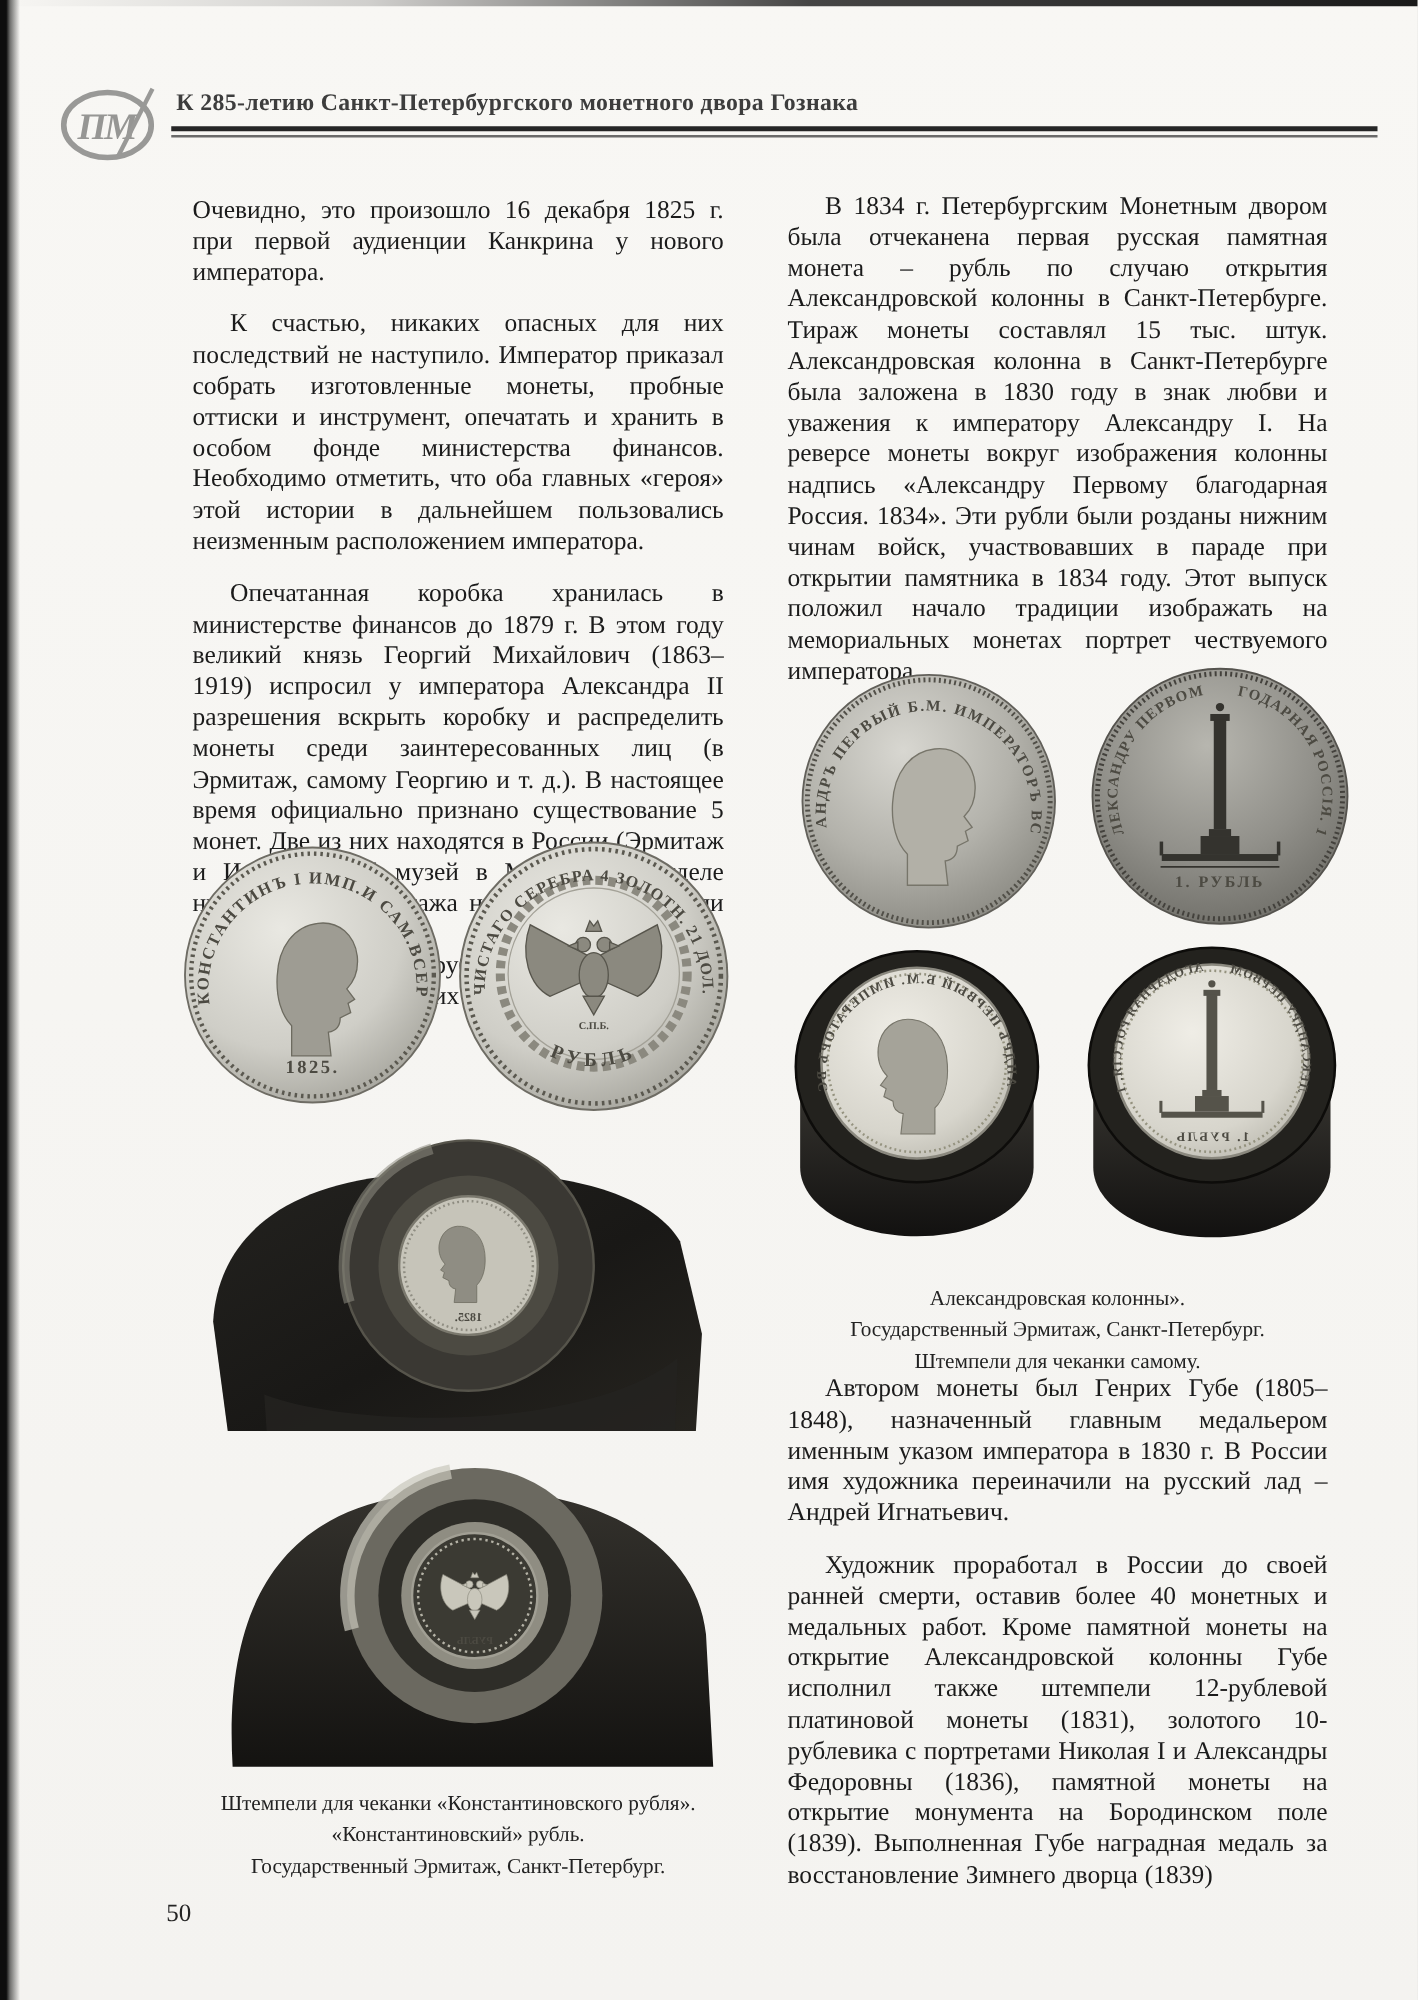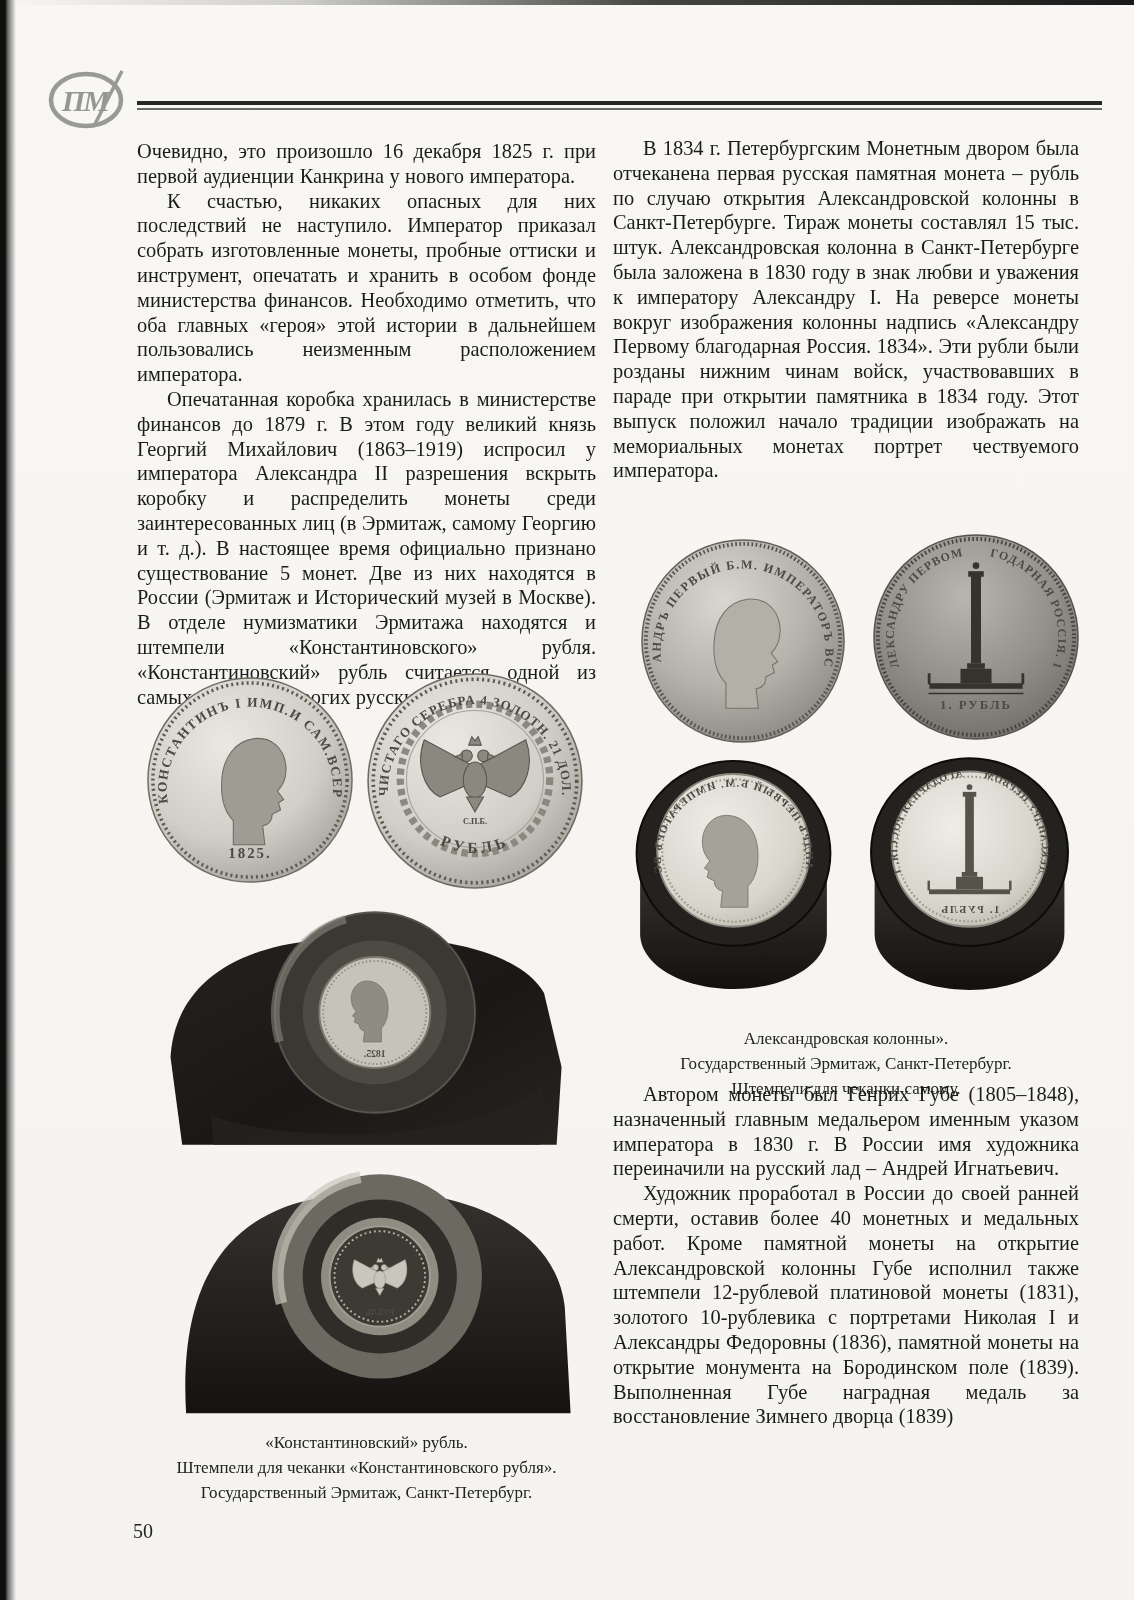--- a/index.html
+++ b/index.html
@@ -19,21 +19,21 @@
     background:linear-gradient(90deg,rgba(25,25,25,0) 0,rgba(25,25,25,.18) 25%,rgba(25,25,25,.8) 55%,#161616 100%);}
   
   .title{position:absolute;left:141px;top:72px;width:900px;
     font-size:19px;font-weight:bold;color:#3d3d3d;letter-spacing:.3px;}
   .rule{position:absolute;left:137px;top:101px;width:965px;height:3px;
     border-top:4px solid #262626;border-bottom:2px solid #6a6a6a;}
   .logo{position:absolute;left:48px;top:68px;}
   
   .textblock{position:absolute;text-align:justify;font-size:20.4px;line-height:24.8px;
     hyphens:auto;-webkit-hyphens:auto;word-spacing:.4px;}
-  .textblock p{margin:0;}
+  .textblock p{margin:17px;}
   .textblock p.ind{text-indent:30px;}
   .caption{position:absolute;text-align:center;font-size:17px;line-height:25px;color:#222;}
   .pagenum{position:absolute;left:133px;top:1520px;font-size:20px;color:#242424;}
   .fig{position:absolute;}
   .legend{font-family:"Liberation Serif",serif;font-weight:bold;fill:#4c4a42;}
   svg text{user-select:none;}
 </style>
 </head>
 <body>
 
@@ -104,20 +104,21 @@
 <div id="page">
   <div class="edge-top"></div>
   <div class="edge-left"></div>
   <div class="edge-right"></div>
 
   <svg class="logo" width="82" height="64" viewBox="0 0 82 64">
     <ellipse cx="38" cy="32" rx="35" ry="26" fill="none" stroke="#999997" stroke-width="4.5"></ellipse>
     <text x="37" y="43" text-anchor="middle" font-family="Liberation Serif, serif" font-style="italic" font-weight="bold" font-size="30" fill="#969694" letter-spacing="-2">ПМ</text>
     <line x1="47" y1="56" x2="74" y2="3" stroke="#999997" stroke-width="3.5"></line>
   </svg>
+  <div class="title">К 285-летию Санкт-Петербургского монетного двора Гознака</div>
   <div class="rule"></div>
 
   <div class="textblock" style="left:137px;top:139px;width:459px;">
     <p>Очевидно, это произошло 16 декабря 1825 г. при первой аудиенции Канкрина у нового императора.</p>
     <p class="ind">К счастью, никаких опасных для них последствий не наступило. Император приказал собрать изготовленные монеты, пробные оттиски и инструмент, опечатать и хранить в особом фонде министерства финансов. Необходимо отметить, что оба главных «героя» этой истории в дальнейшем пользовались неизменным расположением императора.</p>
     <p class="ind">Опечатанная коробка хранилась в министерстве финансов до 1879 г. В этом году великий князь Георгий Михайлович (1863–1919) испросил у императора Александра II разрешения вскрыть коробку и распределить монеты среди заинтересованных лиц (в Эрмитаж, самому Георгию и т. д.). В настоящее время официально признано существование 5 монет. Две из них находятся в России (Эрмитаж и Исторический музей в Москве). В отделе нумизматики Эрмитажа находятся и штемпели «Константиновского» рубля. «Константиновский» рубль считается одной из самых редких и дорогих русских монет.</p>
   </div>
 
   <svg class="fig" style="left:146px;top:676px;" width="208" height="208" viewBox="0 0 210 210">
     <circle cx="105" cy="105" r="103" fill="url(#coinFaceLight)" stroke="#6e6c64" stroke-width="1.5"></circle>
@@ -172,22 +173,22 @@
       <g transform="scale(-0.55,0.55)" fill="#c9c7bb" stroke="#8a887c" stroke-width="1">
           <use href="#eagle"></use>
         </g>
       <g transform="scale(-1,1)">
           <text x="0" y="40" text-anchor="middle" font-size="9" class="legend" fill="#bab8ac">РУБЛЬ</text>
         </g>
     </g>
   </svg>
 
   <div class="caption" style="left:137px;top:1430px;width:459px;">
+    <div>Штемпели для чеканки «Константиновского рубля».</div>
     <div>«Константиновский» рубль.</div>
-    <div>Штемпели для чеканки «Константиновского рубля».</div>
     <div>Государственный Эрмитаж, Санкт-Петербург.</div>
   </div>
 
   <div class="textblock" style="left:613px;top:136px;width:466px;">
     <p class="ind">В 1834 г. Петербургским Монетным двором была отчеканена первая русская памятная монета – рубль по случаю открытия Александровской колонны в Санкт-Петербурге. Тираж монеты составлял 15 тыс. штук. Александровская колонна в Санкт-Петербурге была заложена в 1830 году в знак любви и уважения к императору Александру I. На реверсе монеты вокруг изображения колонны надпись «Александру Первому благодарная Россия. 1834». Эти рубли были розданы нижним чинам войск, участвовавших в параде при открытии памятника в 1834 году. Этот выпуск положил начало традиции изображать на мемориальных монетах портрет чествуемого императора.</p>
   </div>
 
   <svg class="fig" style="left:640px;top:538px;" width="206" height="206" viewBox="0 0 210 210">
     <circle cx="105" cy="105" r="103" fill="url(#coinFaceMid)" stroke="#62605a" stroke-width="1.5"></circle>
     <circle cx="105" cy="105" r="99" fill="none" stroke="#514f48" stroke-width="4" stroke-dasharray="1.6 2.6"></circle>

